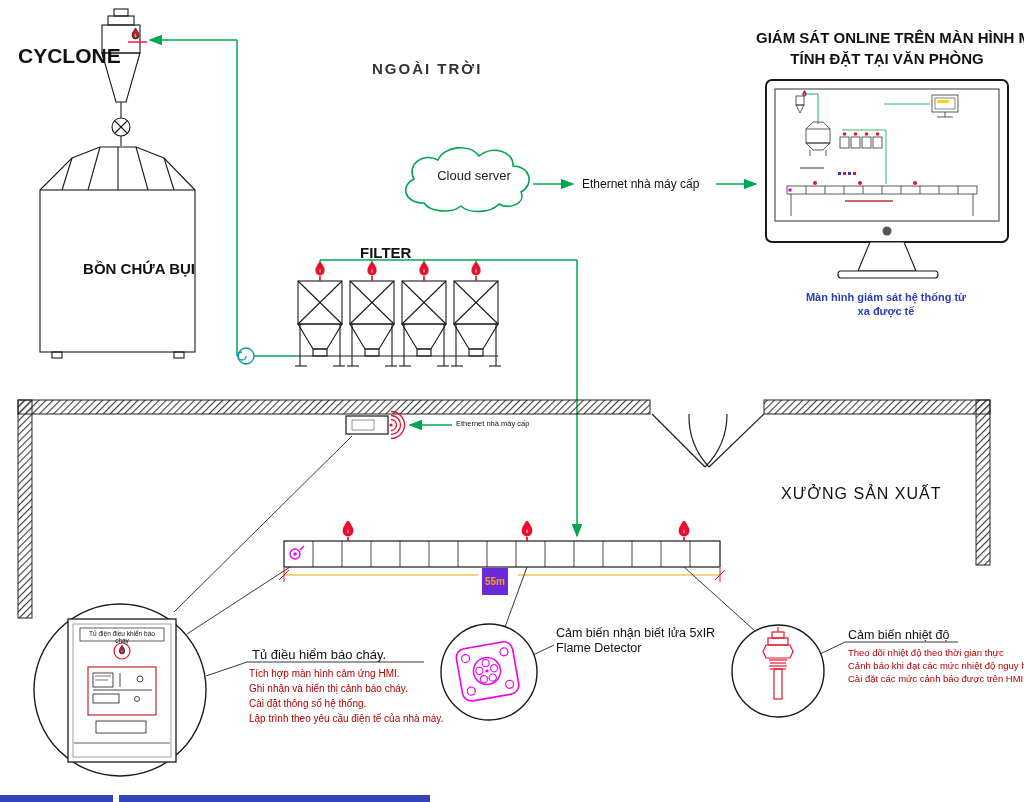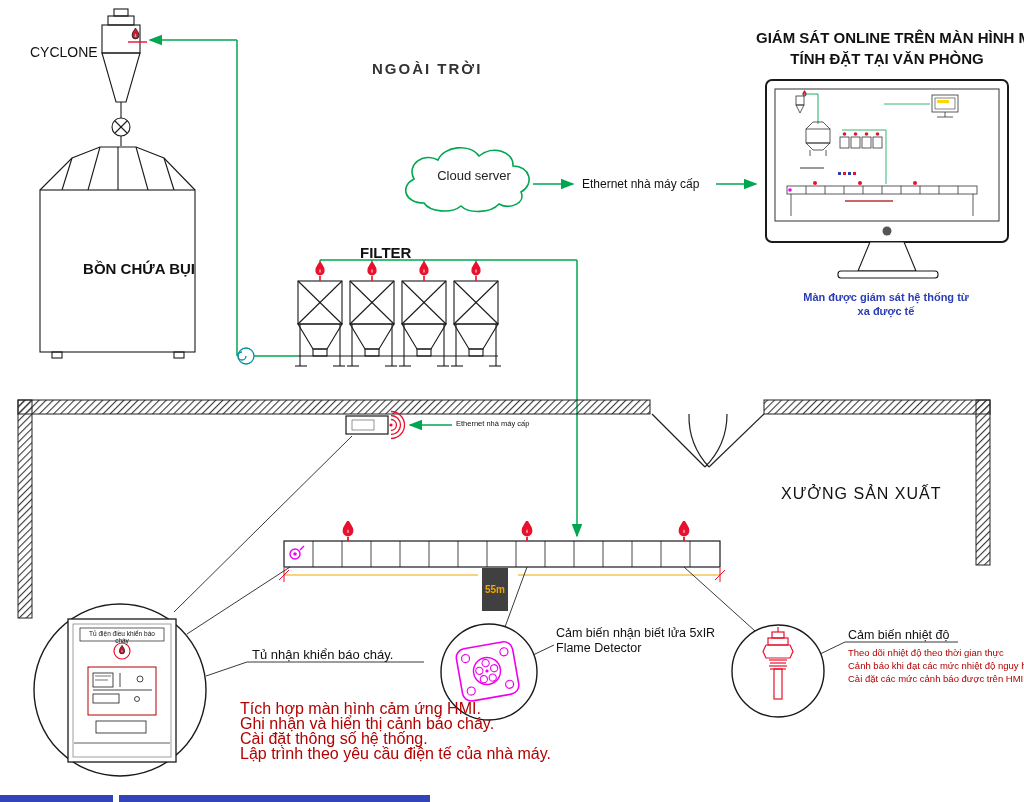--- a/index.html
+++ b/index.html
@@ -1,33 +1,33 @@
 <!DOCTYPE html>
 <html><head>
 <meta charset="utf-8">
 <style>
   html,body{margin:0;padding:0;background:#fff;}
   #canvas{position:relative;width:1024px;height:802px;background:#ffffff;overflow:hidden;
           font-family:"Liberation Sans",sans-serif;}
   #lineart{position:absolute;left:0;top:0;}
   .lbl{position:absolute;color:#111;white-space:nowrap;font-family:"Liberation Sans",sans-serif;}
-  #lbl-cyclone{left:30px;top:44px;font-size:14px;font-weight:normal;}
+  #lbl-cyclone{left:18px;top:44px;font-size:21px;font-weight:bold;}
   #lbl-tank{left:40px;top:260px;width:155px;text-align:right;font-size:15px;font-weight:bold;white-space:normal;}
   #lbl-outdoor{left:372px;top:60px;font-size:15px;letter-spacing:2px;color:#333;font-weight:bold;}
   #lbl-filter{left:360px;top:244px;font-size:15px;font-weight:bold;}
   #lbl-cloud{left:418px;top:168px;width:112px;text-align:center;font-size:13px;color:#222;}
   #lbl-eth{left:582px;top:177px;font-size:12px;}
   #lbl-workshop{left:781px;top:443px;font-size:16px;letter-spacing:1px;margin-top:42px;}
   #mon-title{left:756px;top:27px;width:262px;text-align:center;font-size:15px;font-weight:bold;line-height:21px;}
   #mon-caption{left:786px;top:290px;width:200px;text-align:center;font-size:11px;font-weight:bold;color:#2b3db5;line-height:14px;}
   #lbl-eth-small{left:456px;top:419px;font-size:7.5px;}
-  #lbl-dim{left:482px;top:568px;font-size:10px;font-weight:bold;color:#f0a500;background:#404040;padding:16px 3px;}
+  #lbl-dim{left:482px;top:568px;font-size:10px;font-weight:bold;color:#f0a500;background:#6d28d9;padding:8px 3px;}
   #cab-label{left:82px;top:630px;width:80px;text-align:center;font-size:6.5px;white-space:normal;line-height:7px;}
   #co-cp-title{left:252px;top:647px;font-size:13px;}
-  #co-cp-lines{left:240px;top:666px;font-size:16px;color:#b30000;line-height:15px;margin-top:35px;}
+  #co-cp-lines{left:249px;top:666px;font-size:10px;color:#b30000;line-height:15px;}
   #co-fd-title{left:556px;top:626px;font-size:12.5px;line-height:15px;}
   #co-fd-lines{left:556px;top:659px;font-size:10px;color:#b30000;line-height:14px;}
   #co-ts-title{left:848px;top:628px;font-size:12.5px;}
   #co-ts-lines{left:848px;top:646px;font-size:9.5px;color:#b30000;line-height:13px;}
 </style>
 </head>
 <body>
 
 <div id="canvas">
 
@@ -345,27 +345,27 @@
 <div class="lbl" id="lbl-eth">Ethernet nhà máy cấp</div>
 <div class="lbl" id="lbl-workshop">XƯỞNG SẢN XUẤT</div>
 <div class="lbl" id="lbl-eth-small">Ethernet nhà máy cấp</div>
 <div class="lbl" id="lbl-dim">55m</div>
 
 <div class="lbl" id="mon-title">
   <div>GIÁM SÁT ONLINE TRÊN MÀN HÌNH MÁY</div>
   <div>TÍNH  ĐẶT TẠI VĂN PHÒNG</div>
 </div>
 <div class="lbl" id="mon-caption">
-  <div>Màn được giám sát hệ thống từ</div>
+  <div>Màn hình giám sát hệ thống từ</div>
   <div>xa được tế</div>
 </div>
 
 <div class="lbl" id="cab-label">Tủ điện điều khiển báo cháy</div>
 
-<div class="lbl" id="co-cp-title">Tủ nhận khiển báo cháy.</div>
+<div class="lbl" id="co-cp-title">Tủ điều hiểm báo cháy.</div>
 <div class="lbl" id="co-cp-lines">
   <div>Tích hợp màn hình cảm ứng HMI.</div>
   <div>Ghi nhận và hiển thị cảnh báo cháy.</div>
   <div>Cài đặt thông số hệ thống.</div>
   <div>Lập trình theo yêu cầu điện tế của nhà máy.</div>
 </div>
 
 <div class="lbl" id="co-fd-title">
   <div>Cảm biến nhận biết lửa 5xIR</div>
   <div>Flame Detector</div>

